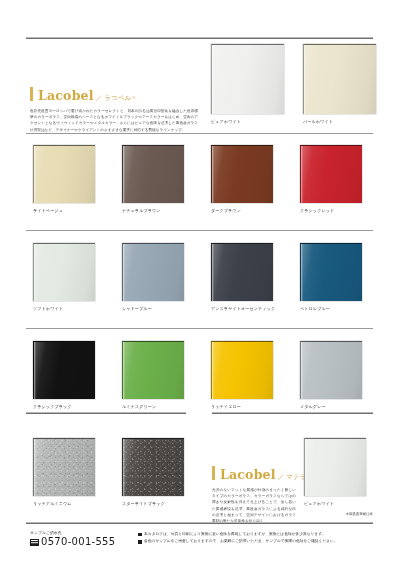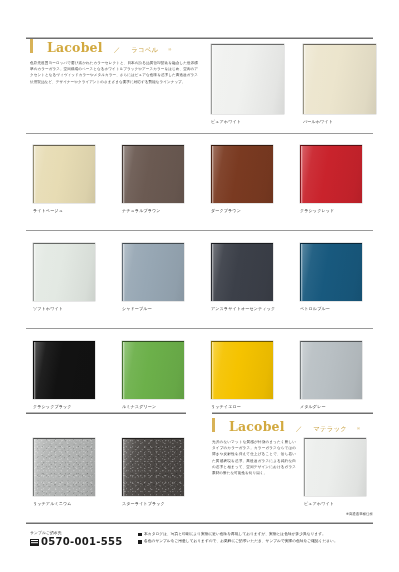--- a/index.html
+++ b/index.html
@@ -15,21 +15,21 @@
   
   .rule {
     position: absolute; left: 26px; width: 347px;
     border-top: 1px solid #b9b9b9;
     border-bottom: 1px solid #6f6f6f;
     height: 2px;
   }
   .rule.thin { border-bottom: none; height: 1px; border-top: 1px solid #9a9a9a; }
 
   
-  .sec-head { display: flex; align-items: flex-end; gap: 10px; }
+  .sec-head { display: flex; align-items: flex-end; gap: 1px; margin-top: 48px; }
   .sec-bar {
     width: 3px; height: 14px; background: #d8b257; flex: 0 0 auto;
     margin-right: 4px; margin-bottom: 1px;
   }
   .sec-title-en {
     font-family: "DejaVu Serif", "Liberation Serif", serif;
     font-size: 12.5px; font-weight: 700; letter-spacing: .2px;
     color: #d2a93f; line-height: 1;
   }
   .sec-title-jp {
@@ -89,21 +89,21 @@
   #matelac-panel { position: absolute; left: 212px; top: 414px; width: 161px; }
 
   
   .foot-note-right {
     position: absolute; right: 26px; top: 512px;
     font-size: 3.4px; color: #3a3a3a; letter-spacing: .05px;
   }
   .foot-label { font-size: 3.8px; color: #2b2b2b; letter-spacing: .1px; }
   .foot-phone {
     font-family: "DejaVu Sans", sans-serif;
-    font-size: 10px; font-weight: 700; letter-spacing: .3px; color: #1b1b1b;
+    font-size: 10px; font-weight: 400; letter-spacing: .3px; color: #1b1b1b;
     line-height: 1; margin-top: 2px;
   }
   .fax-icon {
     display: inline-block; width: 9px; height: 7px; vertical-align: -1px;
     background: #1b1b1b; margin-right: 2px; position: relative;
   }
   .fax-icon::after {
     content: ""; position: absolute; left: 1px; top: 1.3px; right: 1px; height: 1px;
     background: #fff; box-shadow: 0 2.2px 0 #fff;
   }

